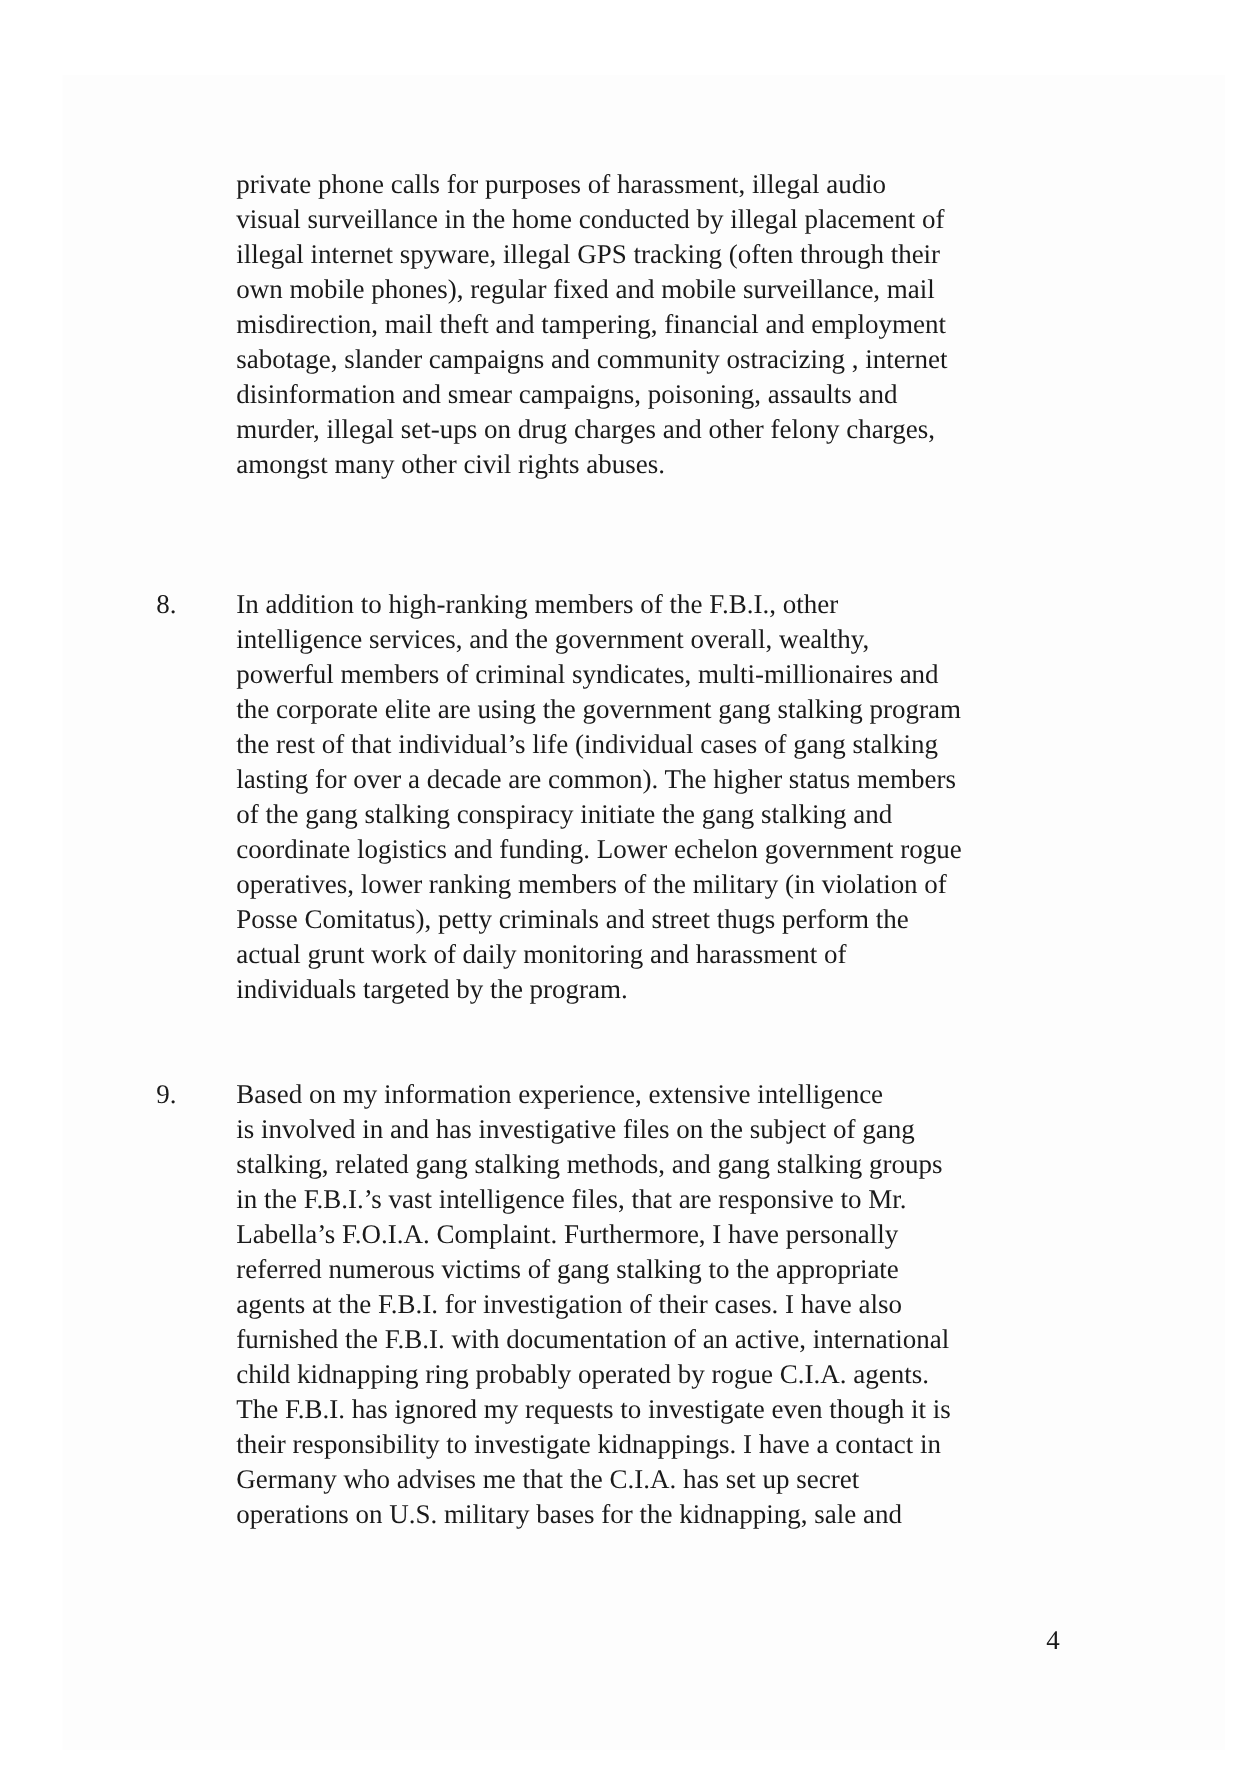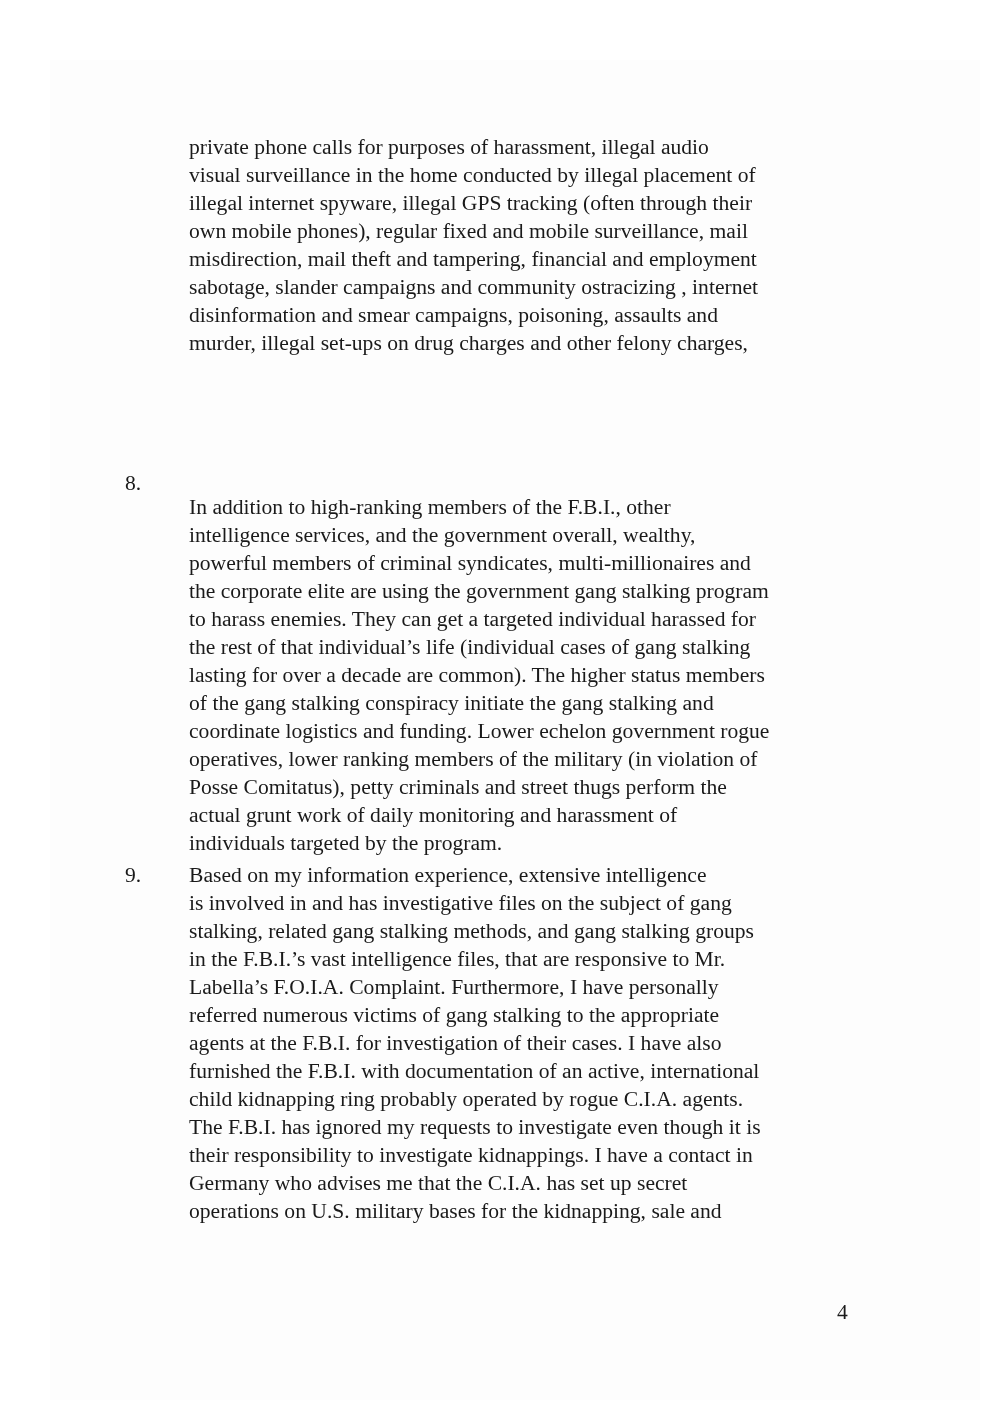--- a/index.html
+++ b/index.html
@@ -50,29 +50,29 @@
 
   <div class="block text" style="top:133px;">
     <span class="line">private phone calls for purposes of harassment, illegal audio</span>
     <span class="line">visual surveillance in the home conducted by illegal placement of</span>
     <span class="line">illegal internet spyware, illegal GPS tracking (often through their</span>
     <span class="line">own mobile phones), regular fixed and mobile surveillance, mail</span>
     <span class="line">misdirection, mail theft and tampering, financial and employment</span>
     <span class="line">sabotage, slander campaigns and community ostracizing , internet</span>
     <span class="line">disinformation and smear campaigns,  poisoning, assaults and</span>
     <span class="line">murder, illegal set-ups on drug charges and other felony charges,</span>
+    <span class="line">amongst many other civil rights abuses.</span>
   </div>
 
   <span class="num" style="top:469px;">8.</span>
-  <div class="block text" style="top:469px;margin-top:24px;">
+  <div class="block text" style="top:469px;">
     <span class="line">In addition to high-ranking members of the F.B.I., other</span>
     <span class="line">intelligence services, and the government overall, wealthy,</span>
     <span class="line">powerful members of criminal syndicates, multi-millionaires and</span>
     <span class="line">the corporate elite are using the government gang stalking program</span>
-    <span class="line">to harass enemies. They can get a targeted individual harassed for</span>
     <span class="line">the rest of that individual’s life (individual cases of gang stalking</span>
     <span class="line">lasting for over a decade are common). The higher status members</span>
     <span class="line">of the gang stalking conspiracy initiate the gang stalking and</span>
     <span class="line">coordinate logistics and funding. Lower echelon government rogue</span>
     <span class="line">operatives, lower ranking members of the military (in violation of</span>
     <span class="line">Posse Comitatus), petty criminals and street thugs perform the</span>
     <span class="line">actual grunt work of daily monitoring and harassment of</span>
     <span class="line">individuals targeted by the program.</span>
   </div>
 

